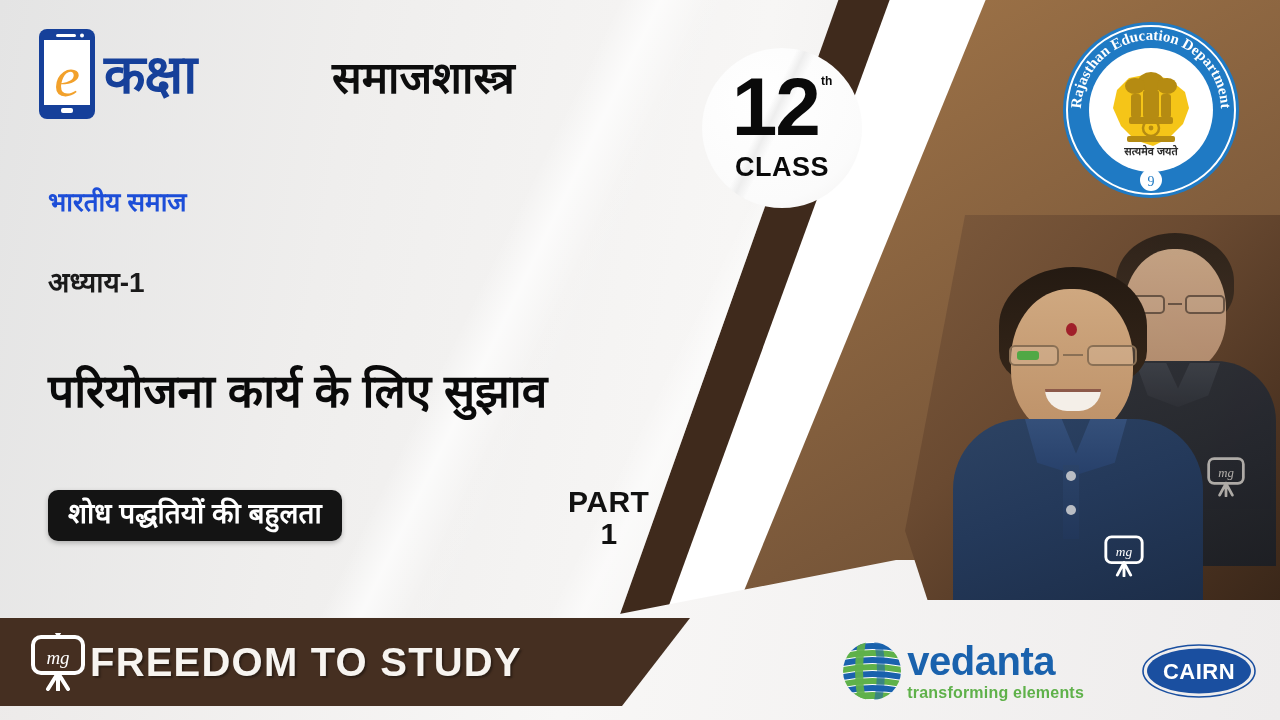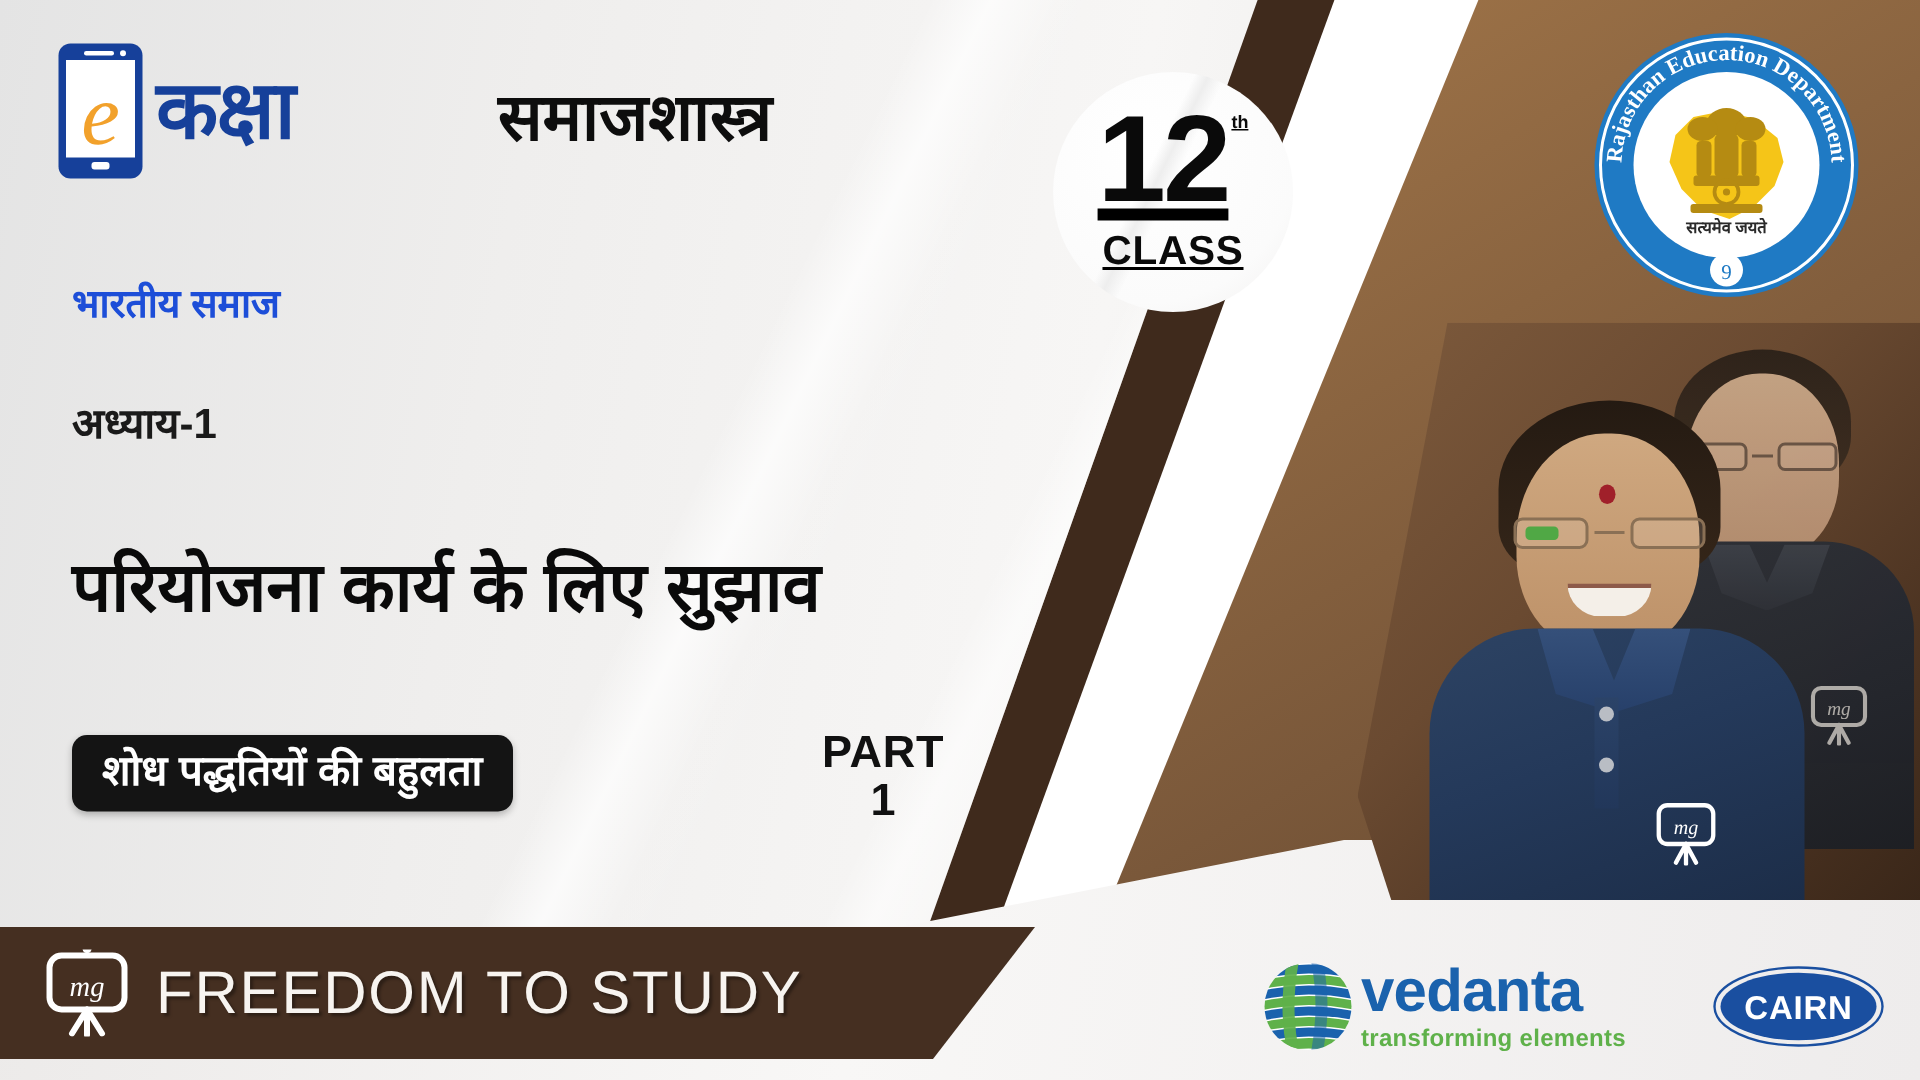--- a/index.html
+++ b/index.html
@@ -79,21 +79,20 @@
     background:
       linear-gradient(116deg,
         rgba(255,255,255,0) 40%, rgba(236,236,236,0.9) 44%,
         rgba(255,255,255,0) 49%),
       radial-gradient(circle at 38% 32%, #ffffff 0%, #fbfbfb 70%, #f1f0ef 100%);
     z-index: 8;
     display: flex;
     flex-direction: column;
     align-items: center;
     justify-content: center;
-    text-decoration: underline;
   }
   .class-num-row { display: flex; align-items: flex-start; line-height: 0.82; }
   .class-num {
     font-size: 82px; font-weight: 700; color: #0a0a0a;
     letter-spacing: -2px;
   }
   .class-sup {
     font-size: 12px; font-weight: 700; color: #0a0a0a;
     margin-top: 4px; margin-left: 2px;
   }
@@ -267,40 +266,39 @@
     border-radius: 10px;
     padding: 9px 20px 11px 20px;
     z-index: 10;
     box-shadow: 0 2px 5px rgba(0,0,0,0.25);
   }
   .topic-badge span {
     font-size: 28px; font-weight: 700; color: #ffffff; line-height: 1.1;
   }
 
   .part-block {
-    position: absolute; left: 548px; top: 486px;
+    position: absolute; left: 568px; top: 486px;
     text-align: center; z-index: 10; line-height: 1.08;
   }
   .part-word { font-size: 30px; font-weight: 700; color: #111111; letter-spacing: 0.5px; }
   .part-num  { font-size: 30px; font-weight: 700; color: #111111; }
 
   
   .footer-bar {
     position: absolute;
     left: 0; bottom: 14px;
     width: 690px; height: 88px;
     background: #452f21;
     clip-path: polygon(0 0, 690px 0, 622px 88px, 0 88px);
     z-index: 11;
     display: flex; align-items: center;
   }
   .footer-mg { width: 62px; height: 58px; margin-left: 28px; flex: none; }
   .footer-text {
-    margin-left: 14px;
-    font-size: 40px; font-weight: 400; color: #f7f4f0;
+    font-size: 40px; font-weight: 700; color: #f7f4f0;
     letter-spacing: 1.2px;
     text-shadow: 2px 2px 2px rgba(0,0,0,0.35);
   }
 
   .sponsors {
     position: absolute; right: 22px; bottom: 18px;
     display: flex; align-items: center; gap: 56px; z-index: 12;
   }
   .vedanta { display: flex; align-items: center; gap: 4px; }
   .vedanta-mark { width: 62px; height: 62px; }

